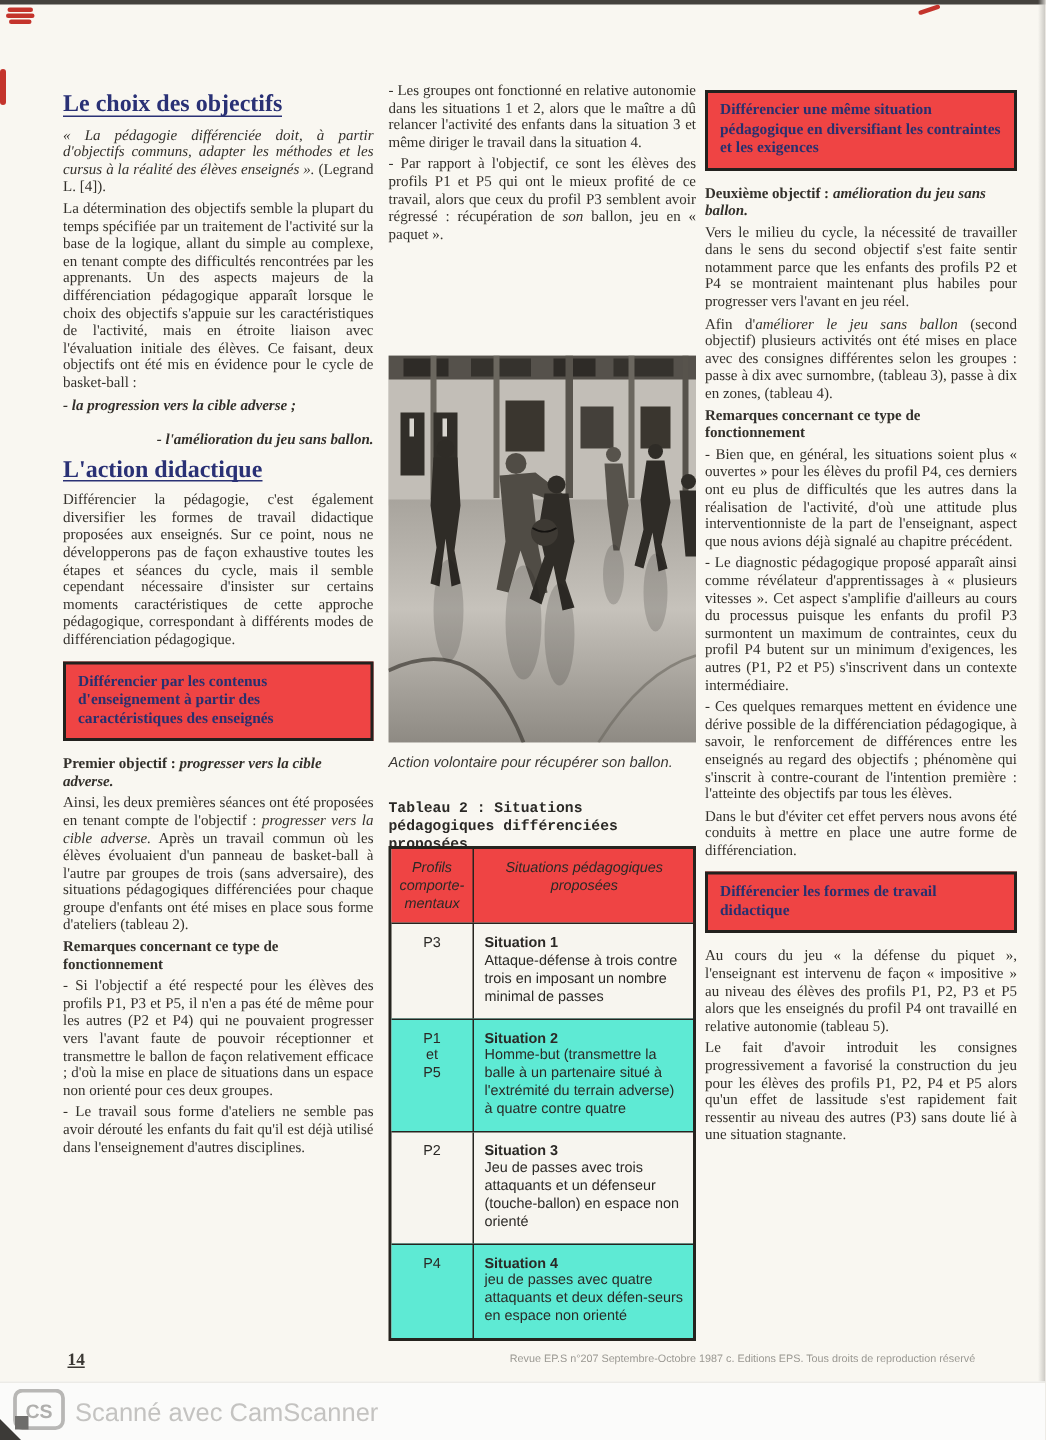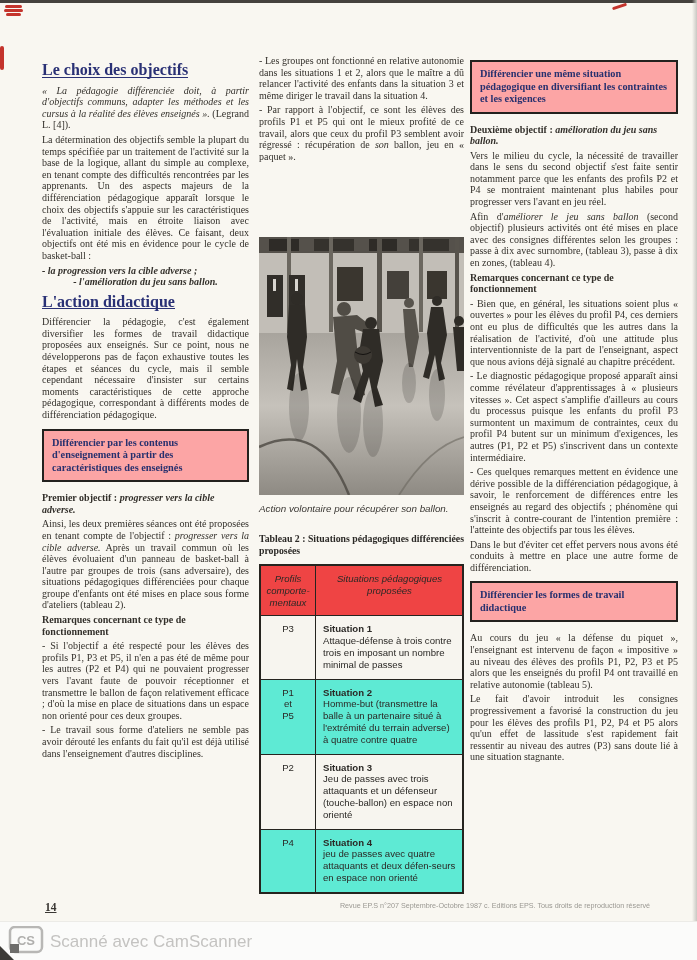--- a/index.html
+++ b/index.html
@@ -16,29 +16,29 @@
   .redmark{position:absolute;background:#c4342c;border-radius:2px;}
 
   
   .col{position:absolute;text-align:justify;font-size:10px;line-height:11.6px;}
   .col p{margin:0 0 3px 0;}
   .navy-head{display:inline-block;color:#2a3175;font-weight:bold;font-size:16px;
              border-bottom:1.6px solid #2a3175;padding-bottom:1px;margin:2px 0 7px 0;}
   .quote{font-style:italic;}
   .boldit{font-weight:bold;font-style:italic;}
   .subhead{font-weight:bold;text-align:left;margin:8px 0 4px 0;}
-  .bluebox{background:#fca5a5;border:2px solid #23211e;color:#27306e;font-weight:bold;
+  .bluebox{background:#ef4444;border:2px solid #23211e;color:#27306e;font-weight:bold;
            padding:6px 8px;text-align:left;font-size:10.3px;line-height:12.5px;margin:8px 0 10px 0;}
   .it{font-style:italic;}
 
   
   #photo{position:absolute;left:259px;top:237px;width:205px;height:258px;background:#b9b6b0;}
   .caption{position:absolute;left:259px;top:503px;width:205px;font-family:"Liberation Sans",sans-serif;
            font-style:italic;font-size:9.8px;line-height:12px;color:#3a3733;text-align:left;}
-  .table-title{position:absolute;left:259px;top:533px;width:205px;font-family:Liberation Serif, serif;
+  .table-title{position:absolute;left:259px;top:533px;width:205px;font-family:Liberation Mono, monospace;
            font-weight:bold;font-size:9.8px;line-height:12px;color:#2b2926;text-align:left;}
 
   
   #tab2{position:absolute;left:259px;top:564px;width:201px;border:2px solid #26241f;
         font-family:"Liberation Sans",sans-serif;font-size:9.6px;line-height:11.8px;color:#2b2926;
         background:#f7f5ef;}
   #tab2 .trow{display:flex;border-top:1.6px solid #26241f;}
   #tab2 .trow:first-child{border-top:none;}
   #tab2 .c1{width:50px;border-right:1.6px solid #26241f;text-align:center;padding:7px 2px;
             white-space:pre-line;flex-shrink:0;}
@@ -68,21 +68,21 @@
   <div class="redmark" style="left:4px;top:9px;width:19px;height:2.5px;"></div>
   <div class="redmark" style="left:6px;top:13px;width:15px;height:2.5px;"></div>
   <div class="redmark" style="left:0px;top:46px;width:4px;height:24px;"></div>
   <div class="redmark" style="left:612px;top:5px;width:15px;height:3px;transform:rotate(-18deg);"></div>
 
   <div class="col" style="left:42px;top:62px;width:207px;">
     <div><span class="navy-head">Le choix des objectifs</span></div>
     <p><span class="quote">« La pédagogie différenciée doit, à partir d'objectifs communs, adapter les méthodes et les cursus à la réalité des élèves enseignés ».</span><span> (Legrand L. [4]).</span></p>
     <p>La détermination des objectifs semble la plupart du temps spécifiée par un traitement de l'activité sur la base de la logique, allant du simple au complexe, en tenant compte des difficultés rencontrées par les apprenants. Un des aspects majeurs de la différenciation pédagogique apparaît lorsque le choix des objectifs s'appuie sur les caractéristiques de l'activité, mais en étroite liaison avec l'évaluation initiale des élèves. Ce faisant, deux objectifs ont été mis en évidence pour le cycle de basket-ball :</p>
     <p class="boldit" style="margin:0;text-align:left;">- la progression vers la cible adverse ;</p>
-    <p class="boldit" style="margin:0 0 6px 0;text-align:center;">- l'amélioration du jeu sans ballon.</p>
+    <p class="boldit" style="margin:12px 0 6px 0;text-align:right;">- l'amélioration du jeu sans ballon.</p>
     <div style="margin-top:4px;"><span class="navy-head">L'action didactique</span></div>
     <p>Différencier la pédagogie, c'est également diversifier les formes de travail didactique proposées aux enseignés. Sur ce point, nous ne développerons pas de façon exhaustive toutes les étapes et séances du cycle, mais il semble cependant nécessaire d'insister sur certains moments caractéristiques de cette approche pédagogique, correspondant à différents modes de différenciation pédagogique.</p>
     <div class="bluebox">Différencier par les contenus d'enseignement à partir des caractéristiques des enseignés</div>
     <p class="subhead"><span>Premier objectif : </span><span class="it">progresser vers la cible adverse.</span></p>
     <p><span>Ainsi, les deux premières séances ont été proposées en tenant compte de l'objectif : </span><span class="it">progresser vers la cible adverse.</span><span> Après un travail commun où les élèves évoluaient d'un panneau de basket-ball à l'autre par groupes de trois (sans adversaire), des situations pédagogiques différenciées pour chaque groupe d'enfants ont été mises en place sous forme d'ateliers (tableau 2).</span></p>
     <p class="subhead">Remarques concernant ce type de fonctionnement</p>
     <p>- Si l'objectif a été respecté pour les élèves des profils P1, P3 et P5, il n'en a pas été de même pour les autres (P2 et P4) qui ne pouvaient progresser vers l'avant faute de pouvoir réceptionner et transmettre le ballon de façon relativement efficace ; d'où la mise en place de situations dans un espace non orienté pour ces deux groupes.</p>
     <p>- Le travail sous forme d'ateliers ne semble pas avoir dérouté les enfants du fait qu'il est déjà utilisé dans l'enseignement d'autres disciplines.</p>
   </div>
 

